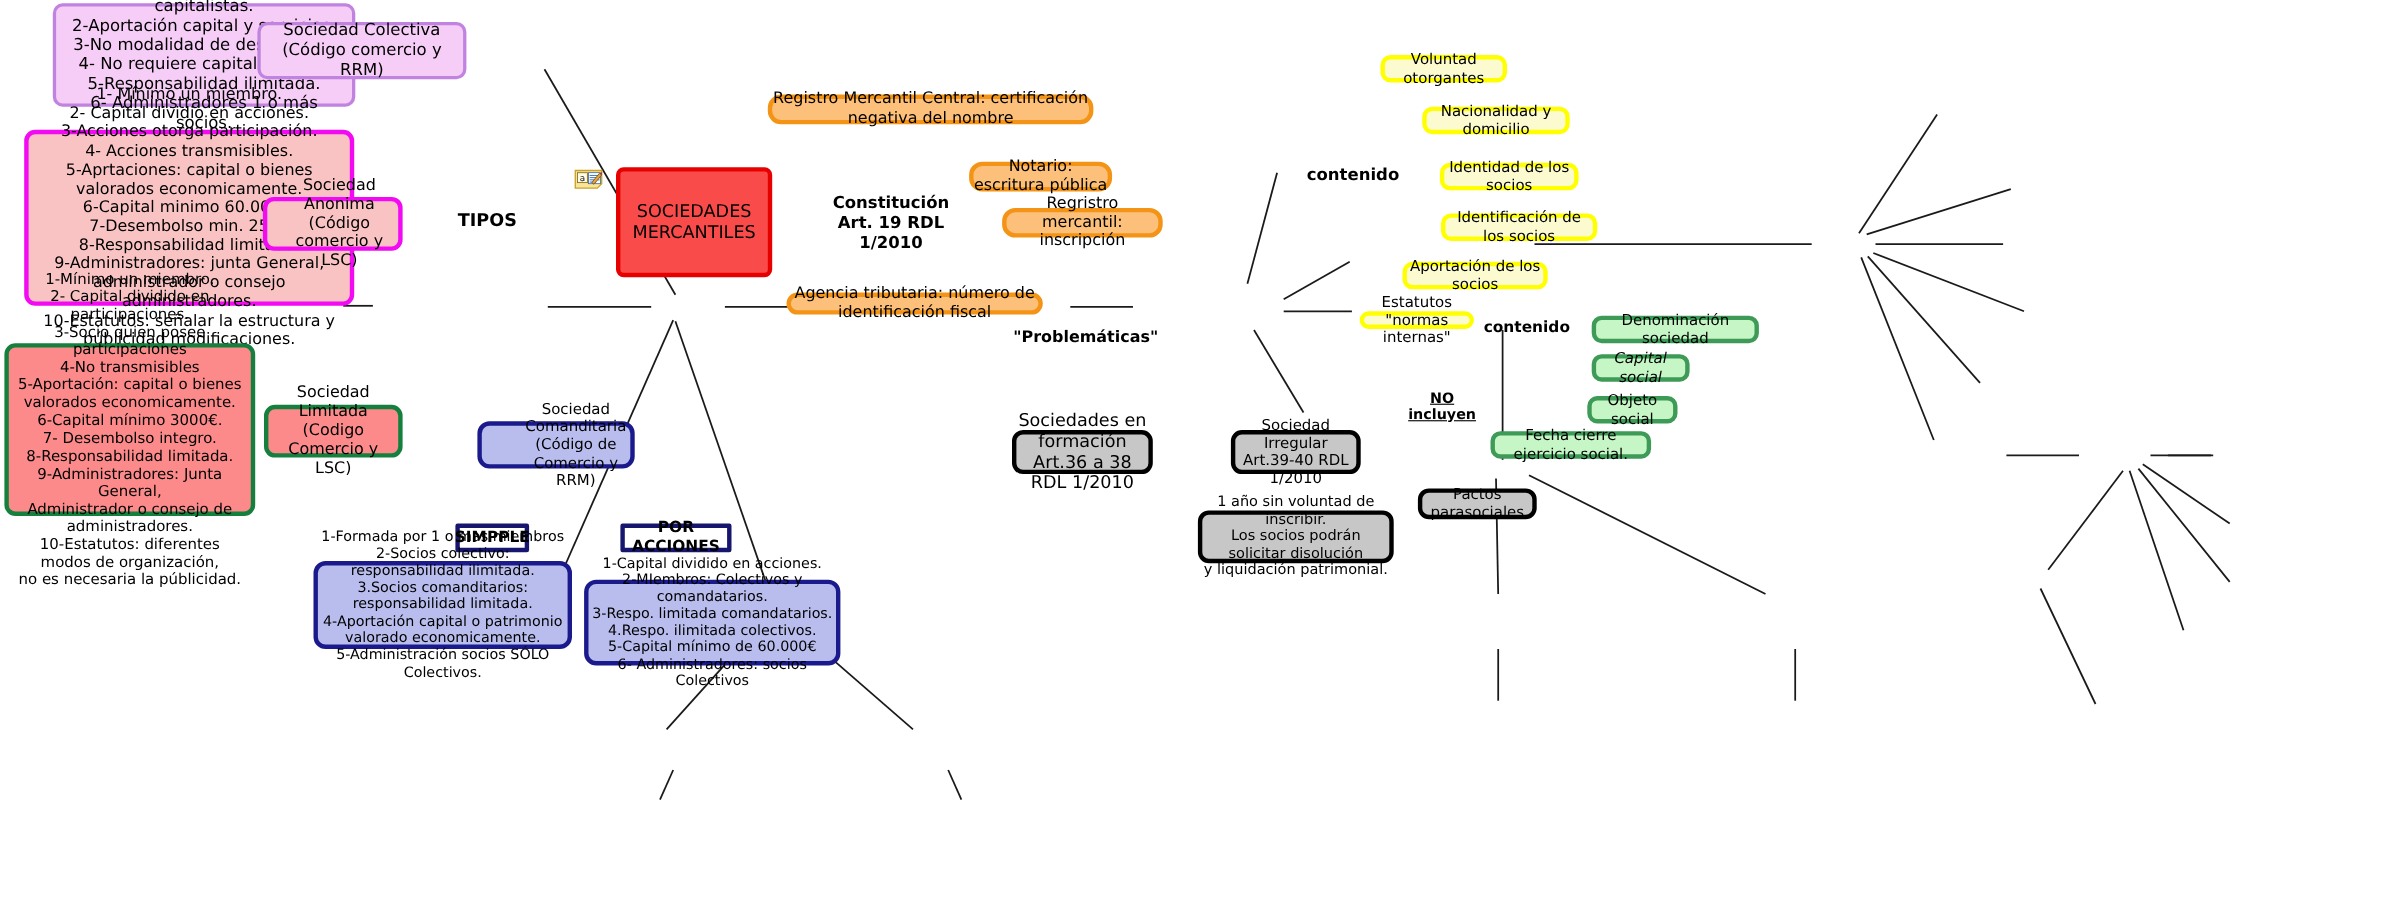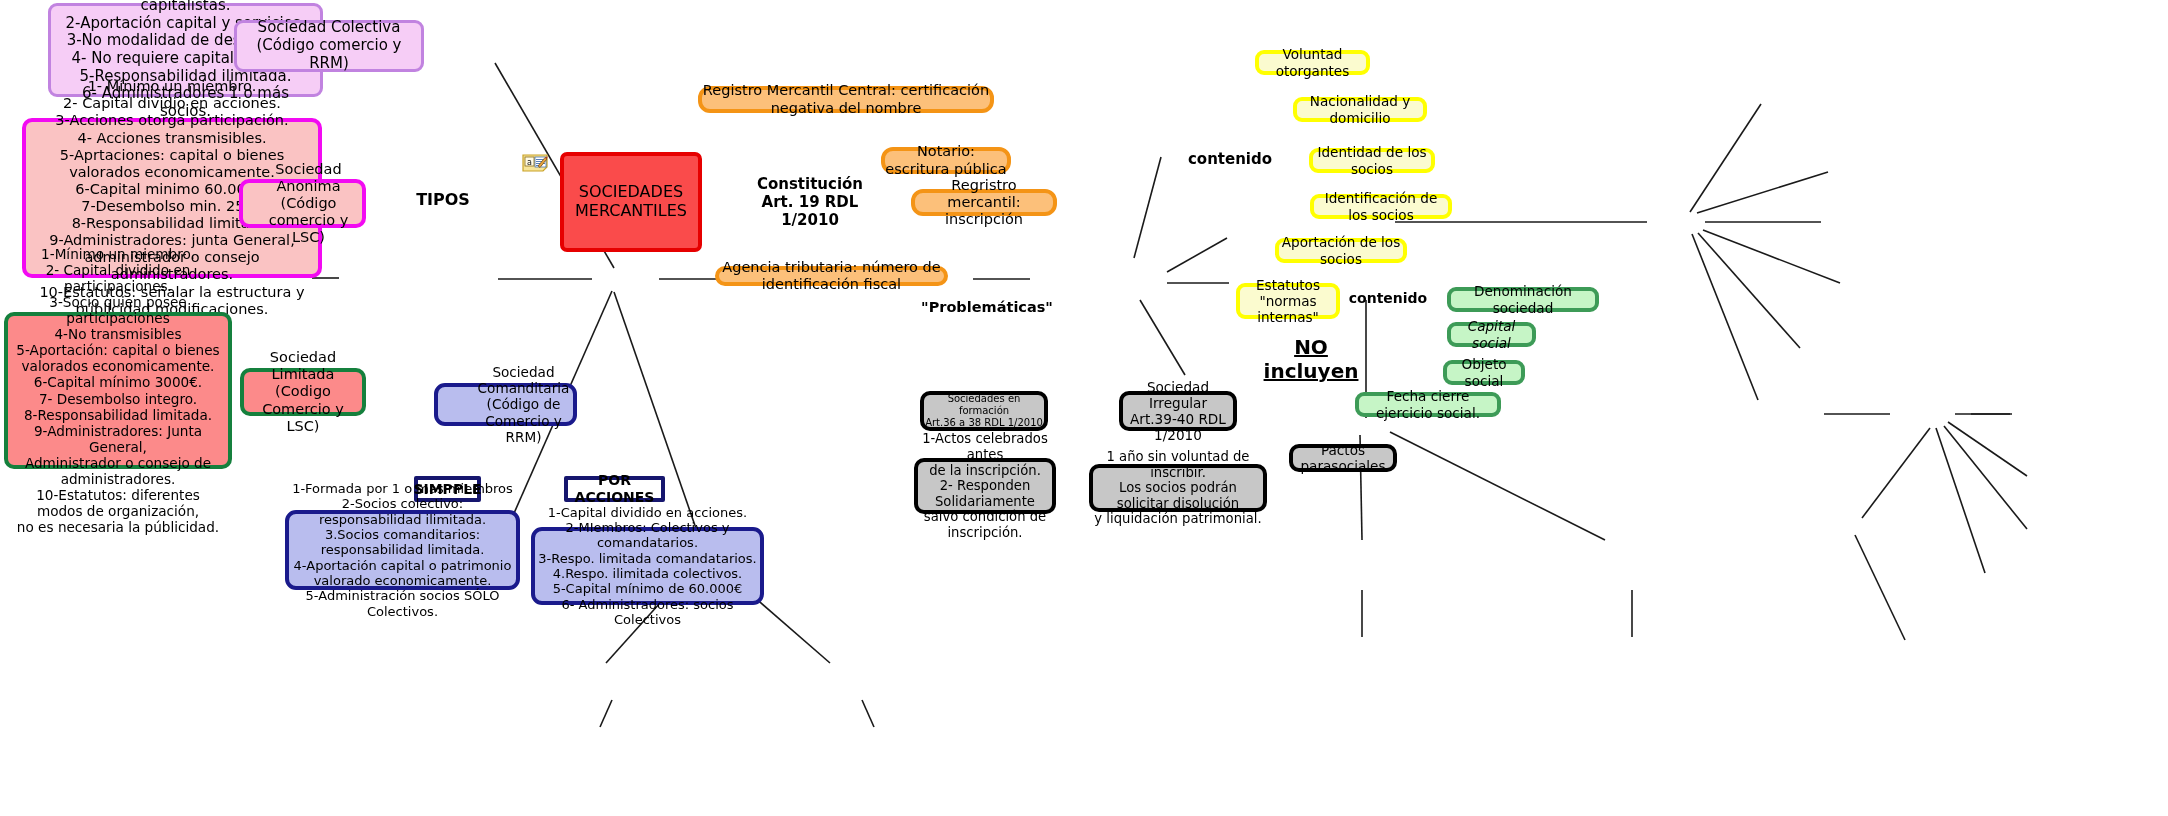--- a/index.html
+++ b/index.html
@@ -263,46 +263,42 @@
   <div class="node box yellow" style="left:1255px; top:50px; width:115px; height:25px; font-size:13.6px;">Voluntad otorgantes</div>
 
   <div class="node box yellow" style="left:1293px; top:97px; width:134px; height:25px; font-size:13.6px;">Nacionalidad y domicilio</div>
 
   <div class="node box yellow" style="left:1309px; top:148px; width:126px; height:25px; font-size:13.6px;">Identidad de los socios</div>
 
   <div class="node box yellow" style="left:1310px; top:194px; width:142px; height:25px; font-size:13.6px;">Identificación de los socios</div>
 
   <div class="node box yellow" style="left:1275px; top:238px; width:132px; height:25px; font-size:13.6px;">Aportación de los socios</div>
 
-  <div class="node box yellow" style="left:1236px; top:283px; width:104px; height:36px; font-size:13.6px;">Estatutos
+  <div class="node box yellow" style="left:1236px; top:283px; width:104px; height:16px; font-size:13.6px;">Estatutos
 "normas internas"</div>
 
   <div class="node plain" style="left:1352px; top:288px; width:72px; height:20px; font-size:14px;">contenido</div>
 
   <div class="node box green" style="left:1447px; top:287px; width:152px; height:25px; font-size:13.6px;">Denominación sociedad</div>
 
   <div class="node box green" style="left:1447px; top:322px; width:89px; height:25px; font-size:13.6px;font-style:italic;">Capital social</div>
 
   <div class="node box green" style="left:1443px; top:360px; width:82px; height:25px; font-size:13.6px;">Objeto social</div>
 
   <div class="node box green" style="left:1355px; top:392px; width:146px; height:25px; font-size:13.6px;">Fecha cierre ejercicio social.</div>
 
-  <div class="node plain" style="left:1273px; top:350px; width:76px; height:20px; font-size:20px;text-decoration:underline;">NO incluyen</div>
+  <div class="node plain" style="left:1273px; top:360px; width:76px; height:20px; font-size:13px;text-decoration:underline;">NO incluyen</div>
 
   <div class="node box grey" style="left:1289px; top:444px; width:108px; height:28px; font-size:13.6px;">Pactos parasociales</div>
 
   <div class="node plain" style="left:941px; top:298px; width:92px; height:20px; font-size:14.5px;">"Problemáticas"</div>
 
-  <div class="node box grey" style="left:920px; top:391px; width:128px; height:40px; font-size:10px;">Sociedades en formación
+  <div class="node box grey" style="left:920px; top:391px; width:128px; height:40px; font-size:16px;">Sociedades en formación
 Art.36 a 38 RDL 1/2010</div>
 
-  <div class="node box grey" style="left:914px; top:458px; width:142px; height:56px; font-size:13.2px;">1-Actos celebrados antes
-de la inscripción.
-2- Responden Solidariamente
-salvo condición de inscripción.</div>
 
   <div class="node box grey" style="left:1119px; top:391px; width:118px; height:40px; font-size:13.6px;">Sociedad Irregular
 Art.39-40 RDL 1/2010</div>
 
   <div class="node box grey" style="left:1089px; top:464px; width:178px; height:48px; font-size:13.2px;">1 año sin voluntad de inscribir.
 Los socios podrán solicitar disolución
 y liquidación patrimonial.</div>
 
   <div class="node box blue" style="left:434px; top:383px; width:143px; height:43px; font-size:13.6px;padding-left:36px;">Sociedad Comanditaria
 (Código de Comercio y RRM)</div>

